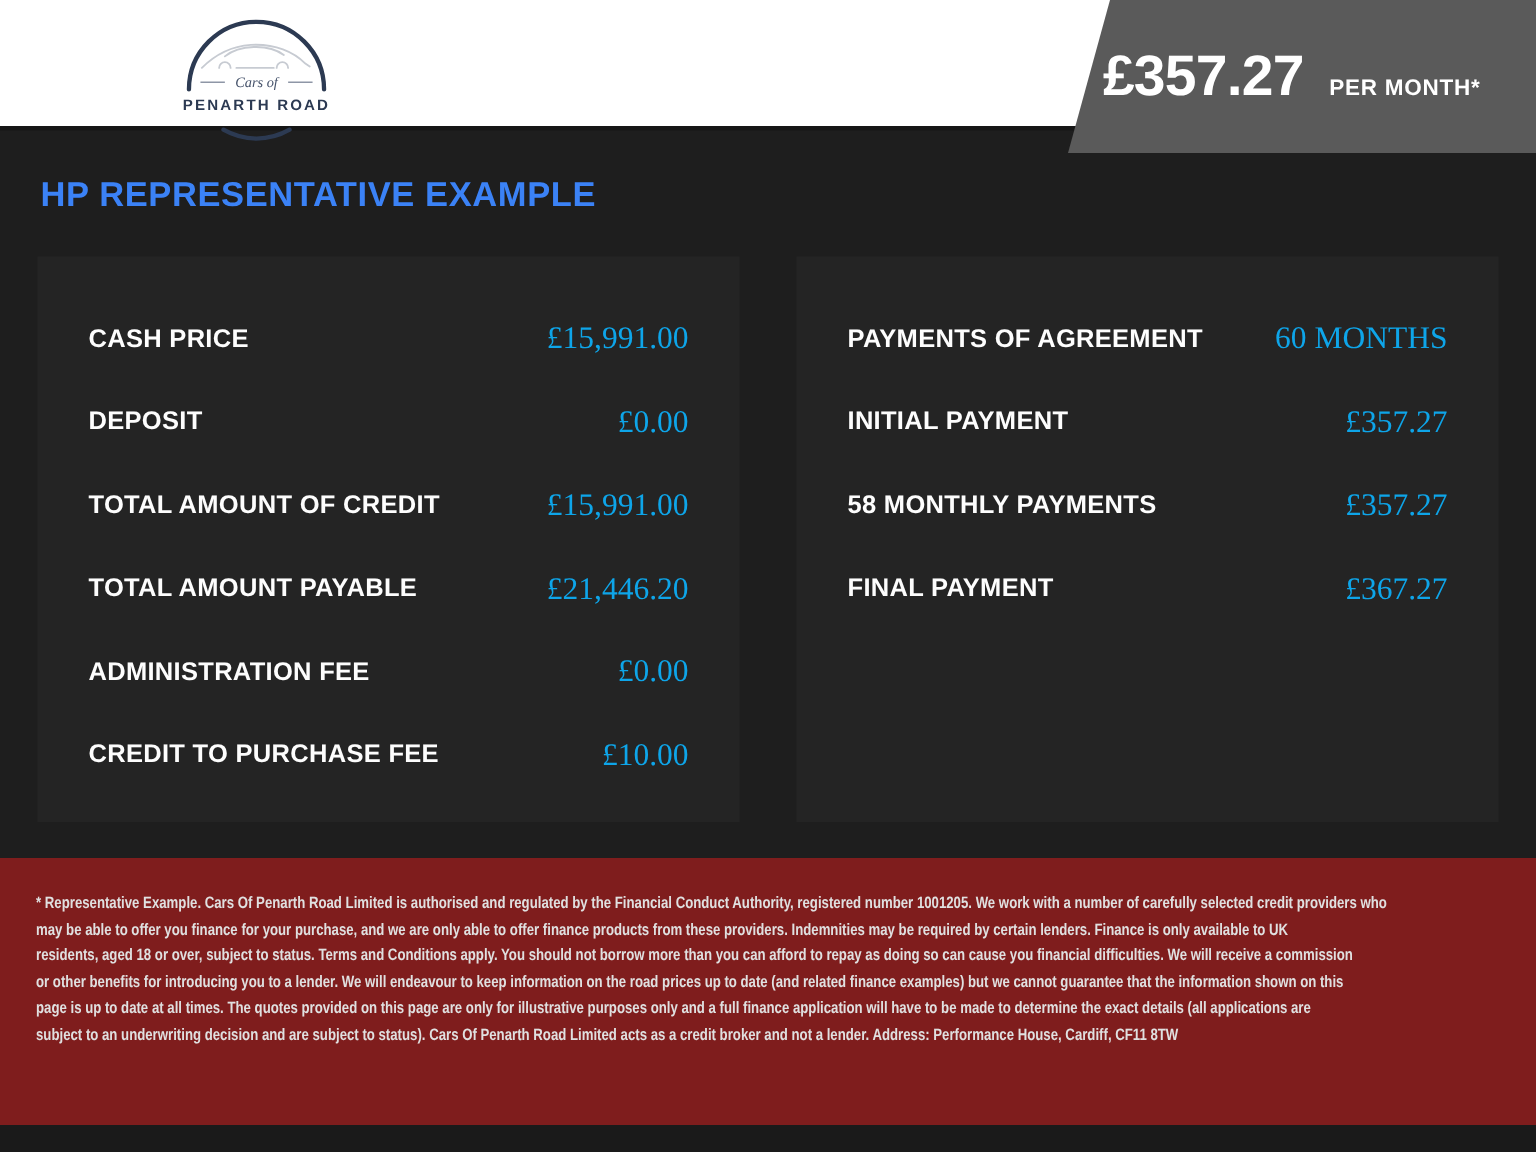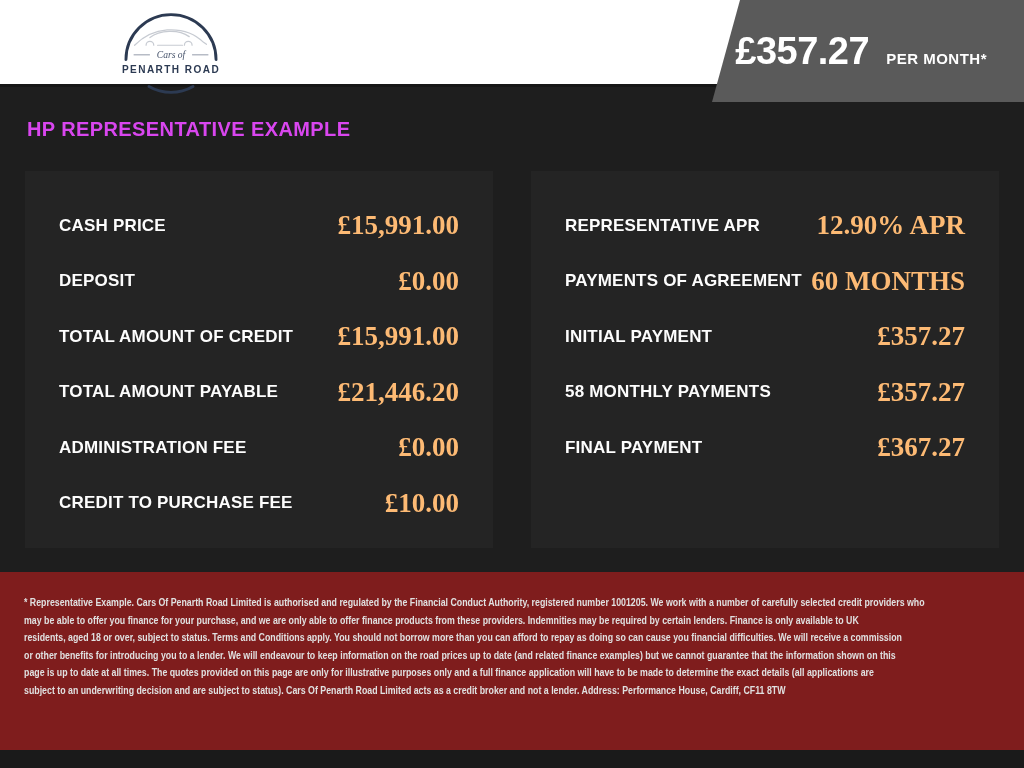--- a/index.html
+++ b/index.html
@@ -22,30 +22,30 @@
                 display:flex; align-items:baseline; justify-content:flex-end;
                 padding:0 37px 0 0; gap:17px; }
   .price-band { padding-top:30px; }
   .price-amount { color:#ffffff; font-size:38px; font-weight:bold;
                   letter-spacing:-0.5px; line-height:42px; }
   .price-period { color:#ffffff; font-size:15px; font-weight:bold;
                   letter-spacing:0.5px; }
 
   
   .main { height:488px; background:#1e1e1e; border-top:3px solid #161616; }
-  .section-title { color:#d946ef; font-size:20px; font-weight:bold;
+  .section-title { color:#3b82f6; font-size:23px; font-weight:bold;
                    letter-spacing:0.4px; padding:30px 0 0 27px; line-height:24px; }
   .panels { display:flex; gap:38px; margin:30px 25px 0 25px; }
   .panel { flex:1; background:#242424; padding:27px 34px 17px 34px; }
   .row { height:55.5px; display:flex; justify-content:space-between;
          align-items:center; }
   .lbl { color:#fdfdfd; font-size:17px; font-weight:bold; letter-spacing:0.2px;
          white-space:nowrap; }
-  .val { color:#fdba74; font-family:"Liberation Serif", serif; font-size:27px;
-         font-weight:bold; white-space:nowrap; }
+  .val { color:#0ea5e9; font-family:"Liberation Serif", serif; font-size:21px;
+         font-weight:normal; white-space:nowrap; }
 
   
   .footer { height:178px; background:#7f1d1d; padding:22px 0 0 24px; }
   .disc-line { color:#e0e0e0; font-size:11px; font-weight:bold;
                line-height:17.5px; white-space:nowrap;
                transform:scaleX(0.8); transform-origin:0 50%; }
 </style>
 </head>
 <body>
 
@@ -98,24 +98,20 @@
         <span class="val">£0.00</span>
       </div>
       <div class="row">
         <span class="lbl">CREDIT TO PURCHASE FEE</span>
         <span class="val">£10.00</span>
       </div>
     </div>
 
     <div class="panel">
       <div class="row">
-        <span class="lbl">REPRESENTATIVE APR</span>
-        <span class="val">12.90% APR</span>
-      </div>
-      <div class="row">
         <span class="lbl">PAYMENTS OF AGREEMENT</span>
         <span class="val">60 MONTHS</span>
       </div>
       <div class="row">
         <span class="lbl">INITIAL PAYMENT</span>
         <span class="val">£357.27</span>
       </div>
       <div class="row">
         <span class="lbl">58 MONTHLY PAYMENTS</span>
         <span class="val">£357.27</span>

